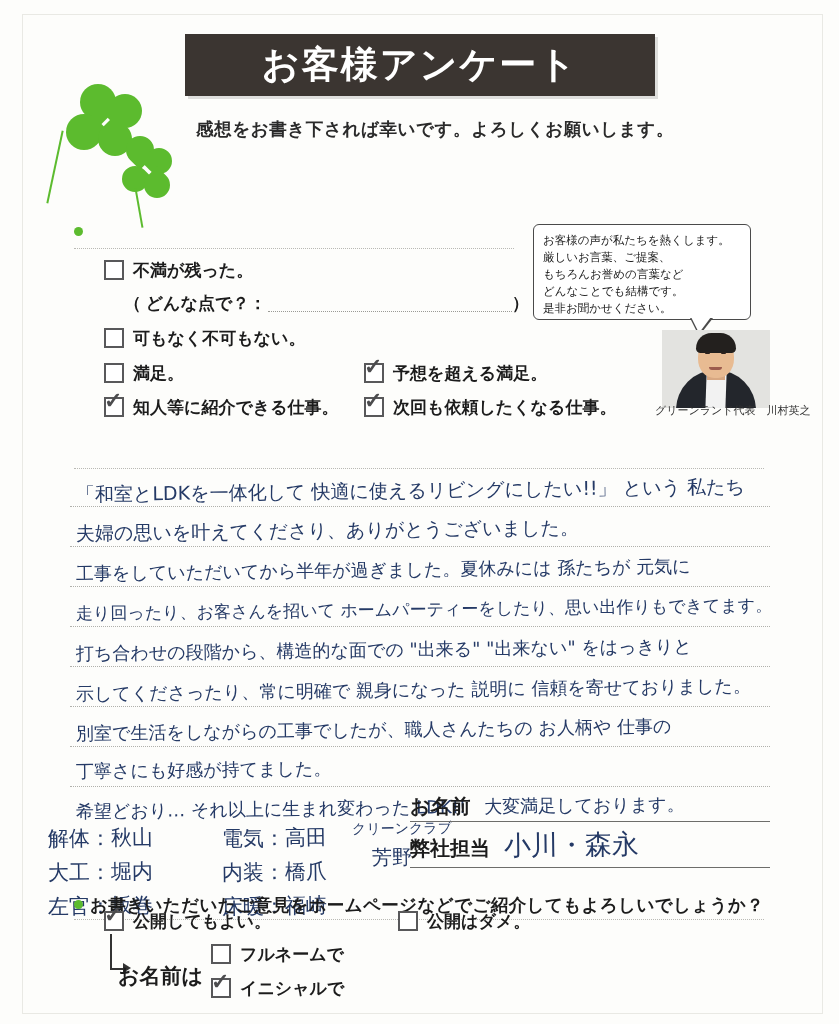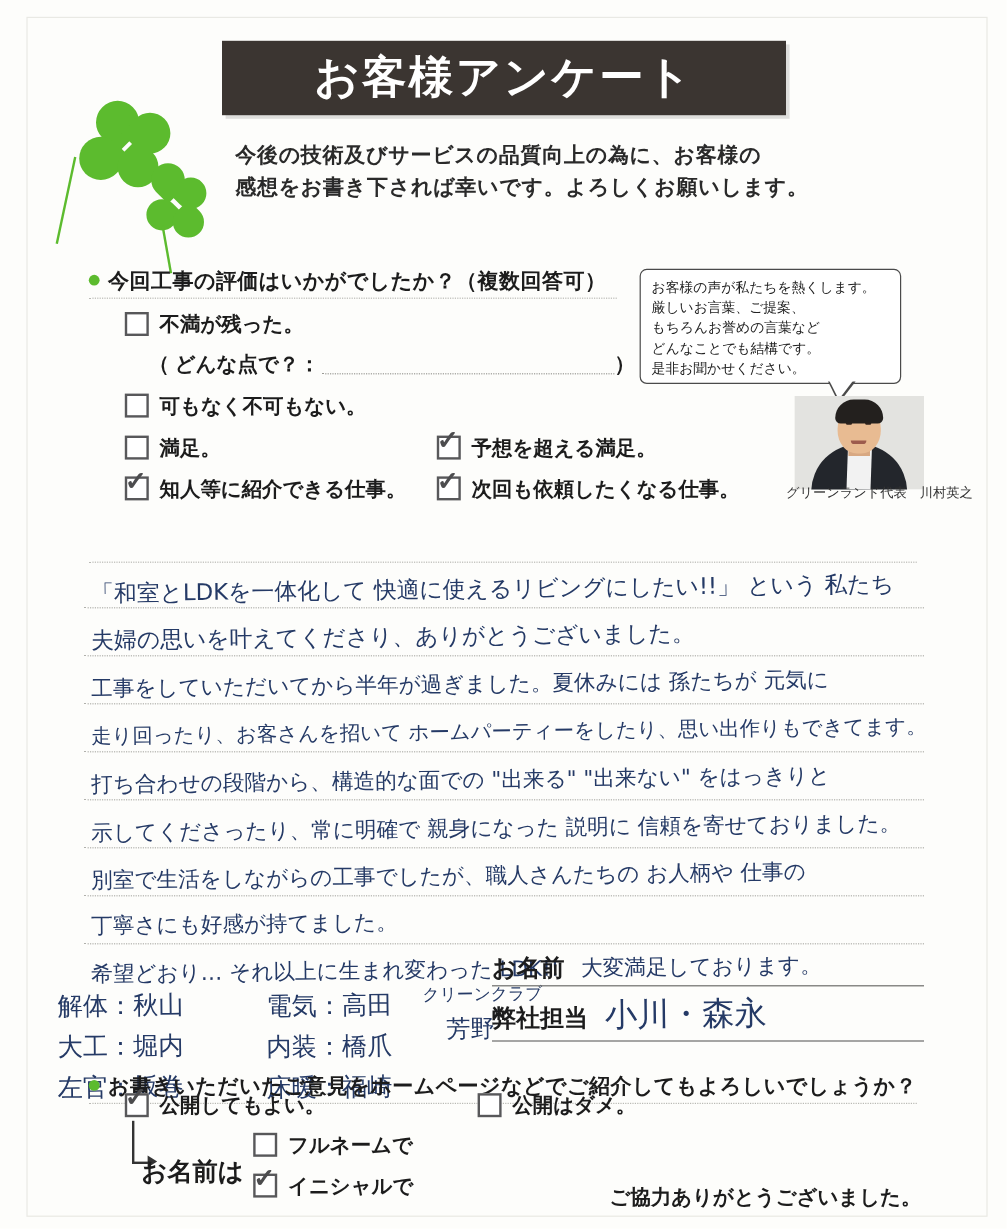--- a/index.html
+++ b/index.html
@@ -334,26 +334,25 @@
     <div class="leaf" style="left:52px;top:44px;width:34px;height:34px;transform:rotate(135deg);"></div>
     <div class="leaf" style="left:80px;top:58px;width:28px;height:28px;transform:rotate(-45deg);"></div>
     <div class="leaf" style="left:100px;top:70px;width:26px;height:26px;transform:rotate(45deg);"></div>
     <div class="leaf" style="left:76px;top:88px;width:26px;height:26px;transform:rotate(-135deg);"></div>
     <div class="leaf" style="left:98px;top:94px;width:26px;height:26px;transform:rotate(135deg);"></div>
     <div style="position:absolute;left:8px;top:52px;width:2px;height:74px;background:#5cbb2e;transform:rotate(12deg);"></div>
     <div style="position:absolute;left:92px;top:110px;width:2px;height:40px;background:#5cbb2e;transform:rotate(-10deg);"></div>
   </div>
 
   <div class="intro">
-    <div>今後の技術及びサービスの品質向上の為に、お客様の</div>
     <div>感想をお書き下されば幸いです。よろしくお願いします。</div>
   </div>
 
   <div class="qhead q1">
-    <span class="dot"></span><span>今回工事の評価はいかがでしたか？（複数回答可）</span>
+    <span class="dot"></span>
   </div>
   <div class="hr-dot" style="left:74px; top:248px; width:440px;"></div>
 
   <div class="chk" style="left:104px; top:260px;"></div>
   <div class="opt-label" style="left:133px; top:259px;">不満が残った。</div>
 
   <div class="opt-label" style="left:124px; top:292px; font-weight:bold;">（ どんな点で？：</div>
   <div class="dotline" style="left:268px; top:311px; width:244px;"></div>
   <div class="opt-label" style="left:512px; top:292px;">）</div>
 
@@ -448,14 +447,13 @@
 
   <div class="elbow"></div>
   <div class="arrow-name">お名前は</div>
 
   <div class="chk" style="left:211px; top:944px;"></div>
   <div class="opt-label" style="left:240px; top:943px;">フルネームで</div>
 
   <div class="chk checked" style="left:211px; top:978px;"></div>
   <div class="opt-label" style="left:240px; top:977px;">イニシャルで</div>
 
-  <div class="thanks">ご協力ありがとうございました。</div>
 </div>
 
 </body></html>

